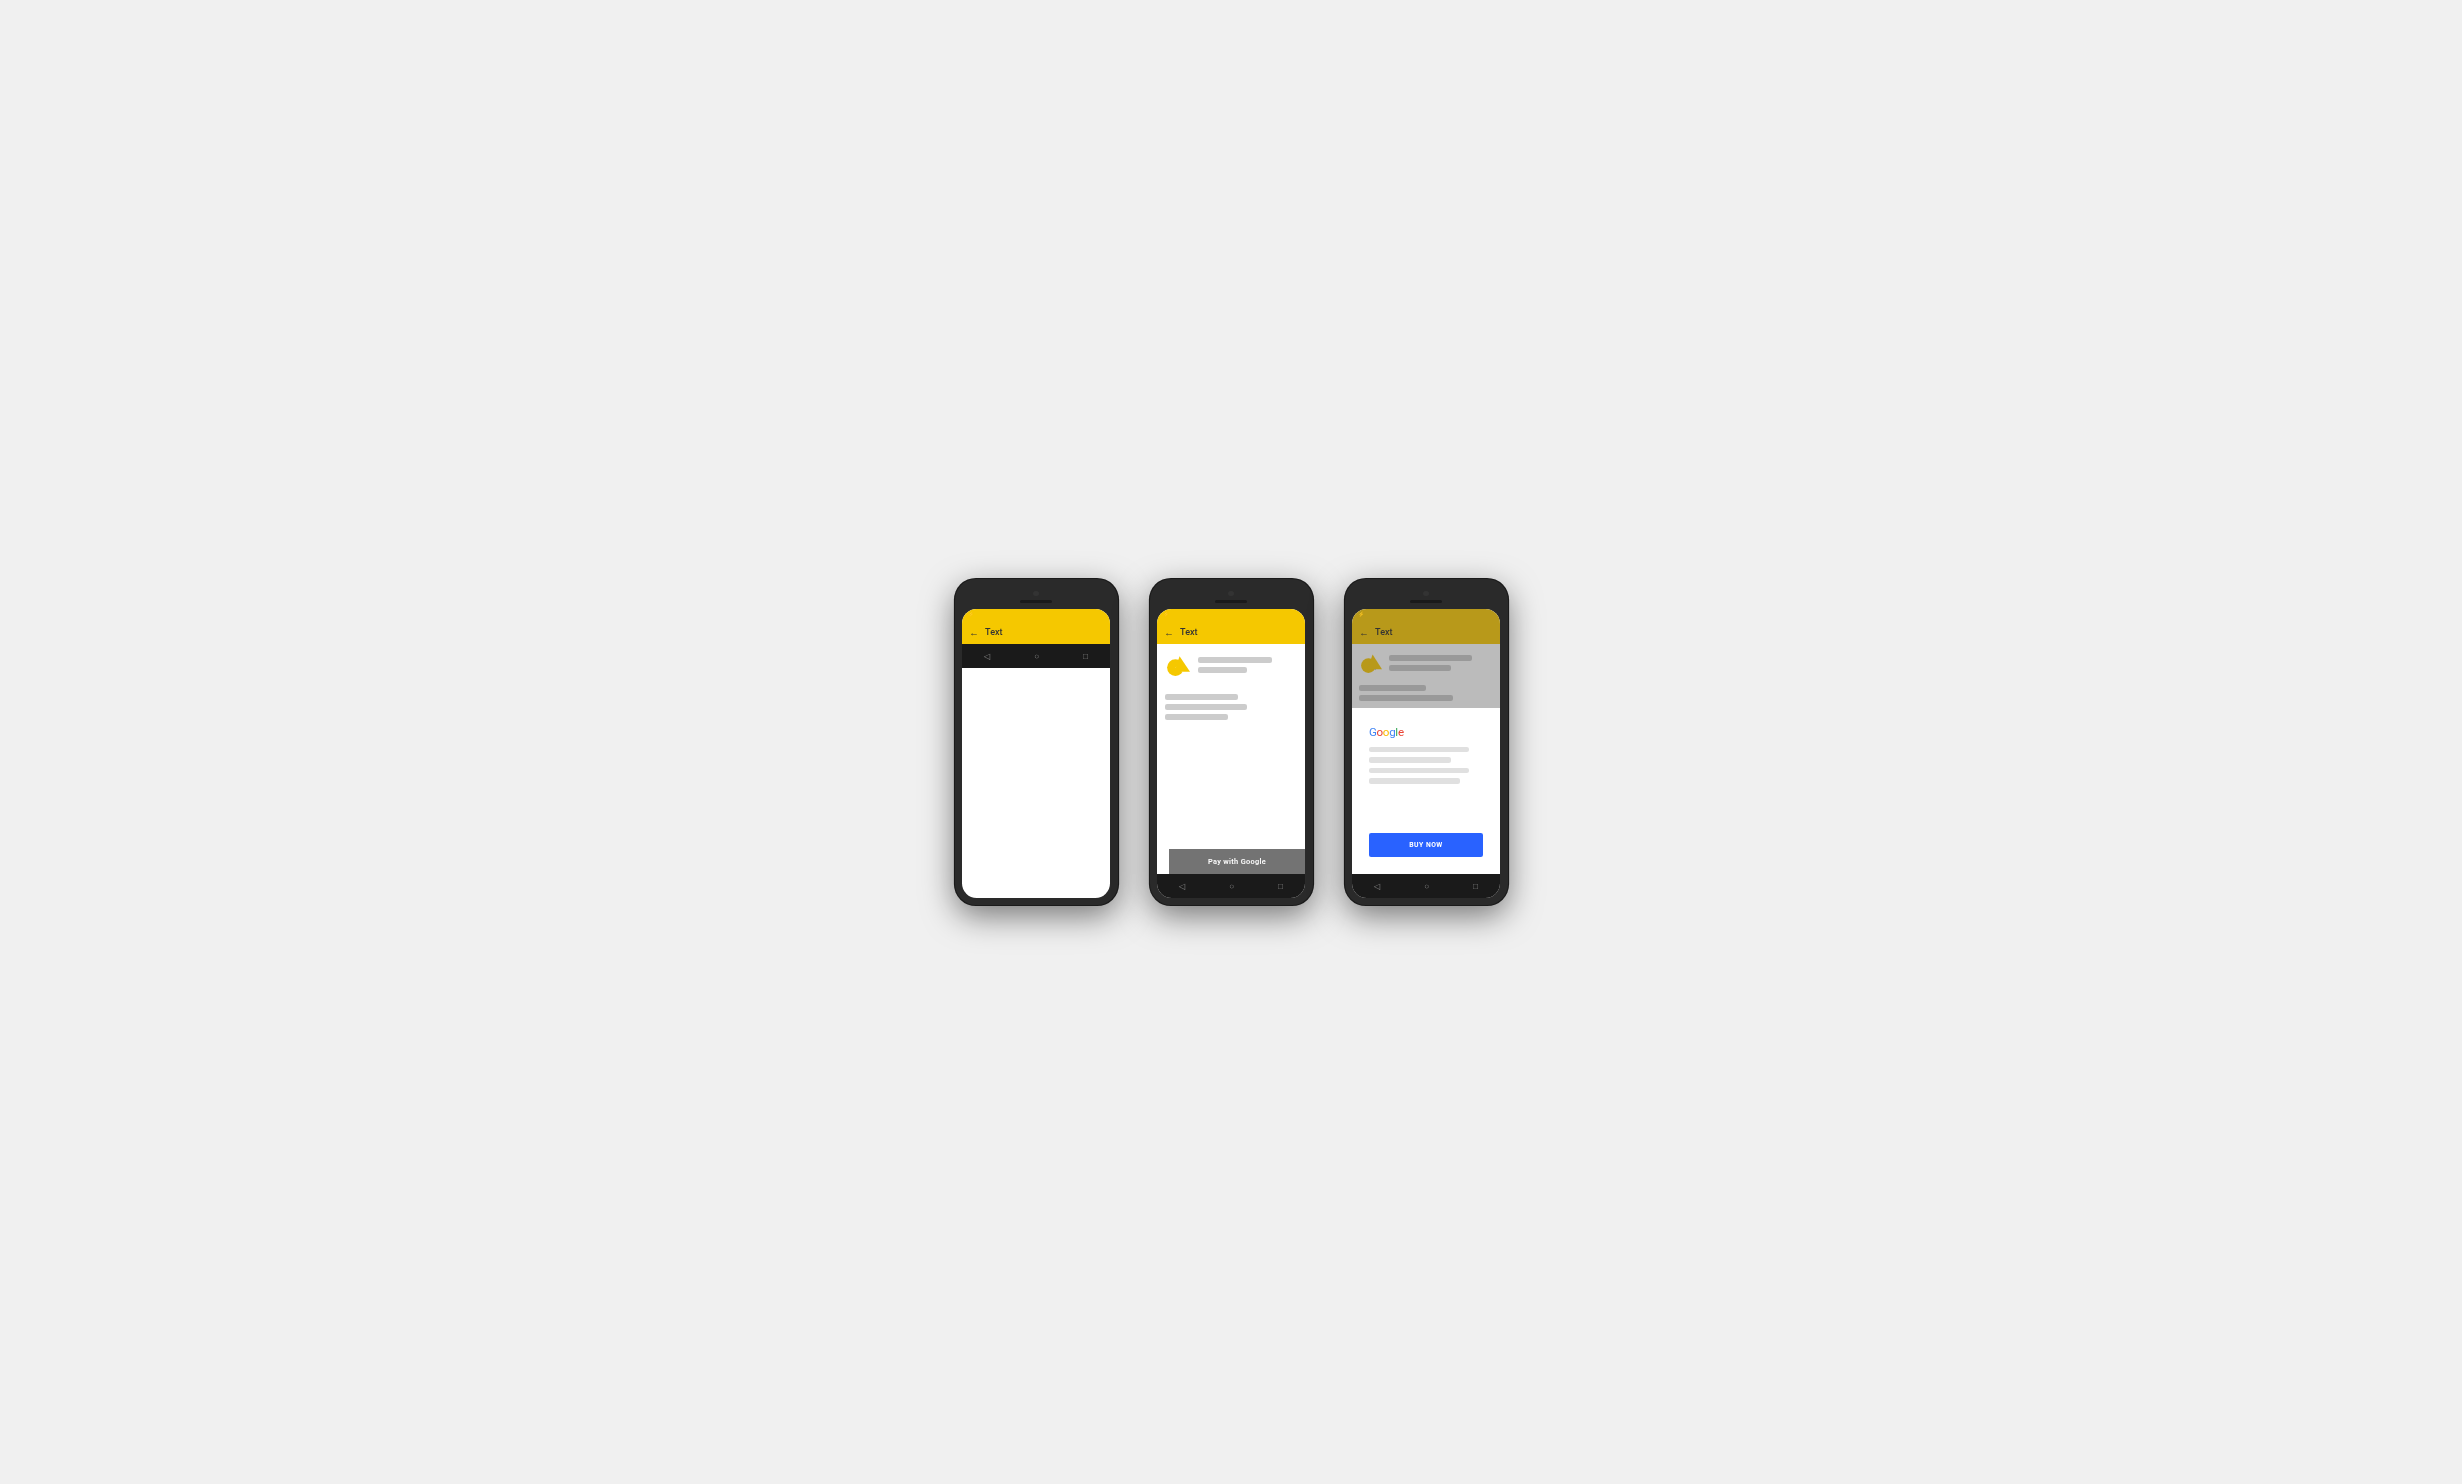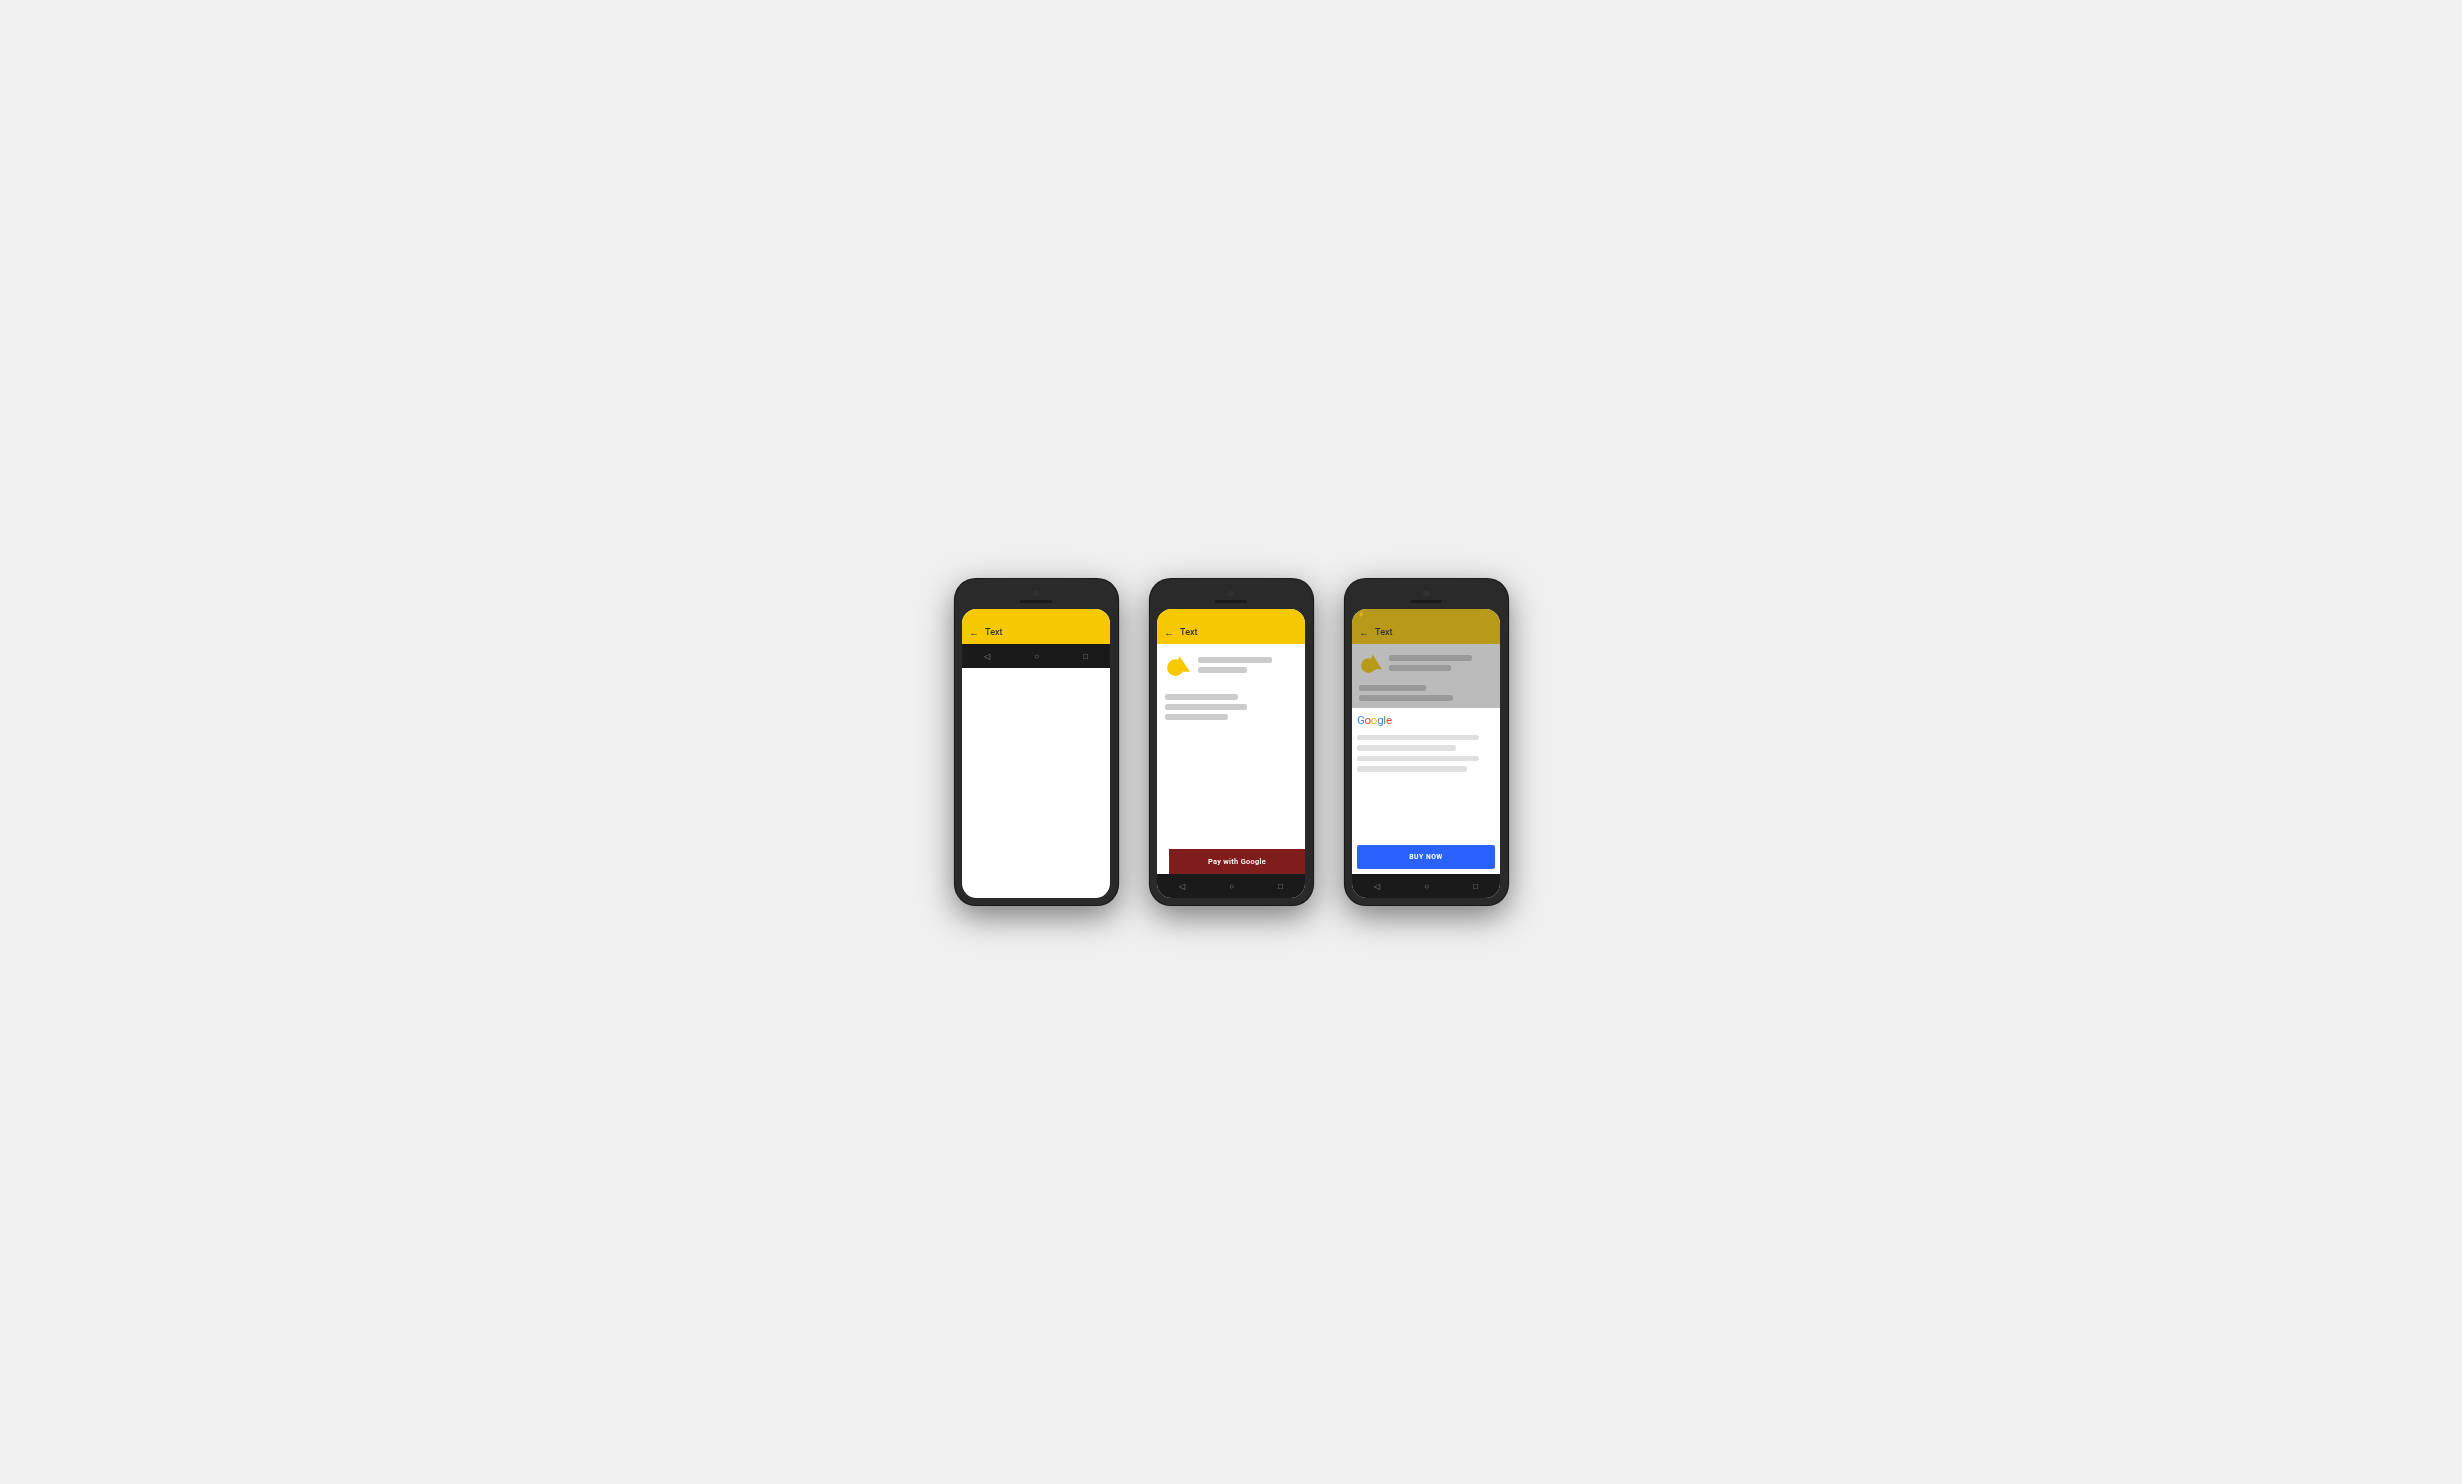--- a/index.html
+++ b/index.html
@@ -188,21 +188,21 @@
 
     .phone2 .desc-lines {
       padding: 4.2px 0;
       display: flex;
       flex-direction: column;
       gap: 4.2px;
     }
 
     .phone2 .pay-google-button {
       height: 25px;
-      background: #7f1d1d;
+      background: #737373;
       display: flex;
       align-items: center;
       justify-content: center;
       color: #fff;
       font-size: 7.4px;
       font-weight: 600;
       letter-spacing: 0.3px;
       flex-shrink: 0;
       margin-left: 12px;
     }
@@ -245,21 +245,21 @@
     .phone3 .dimmed-desc-lines {
       display: flex;
       flex-direction: column;
       gap: 4.2px;
       padding-top: 4.2px;
     }
 
     .phone3 .google-sheet {
       background: #fff;
       flex: 1;
-      padding: 5px;
+      padding: 17px;
       display: flex;
       flex-direction: column;
     }
 
     .phone3 .google-logo {
       font-size: 11.6px;
       font-weight: 400;
       color: #555;
       margin-bottom: 7.4px;
       letter-spacing: -0.3px;

